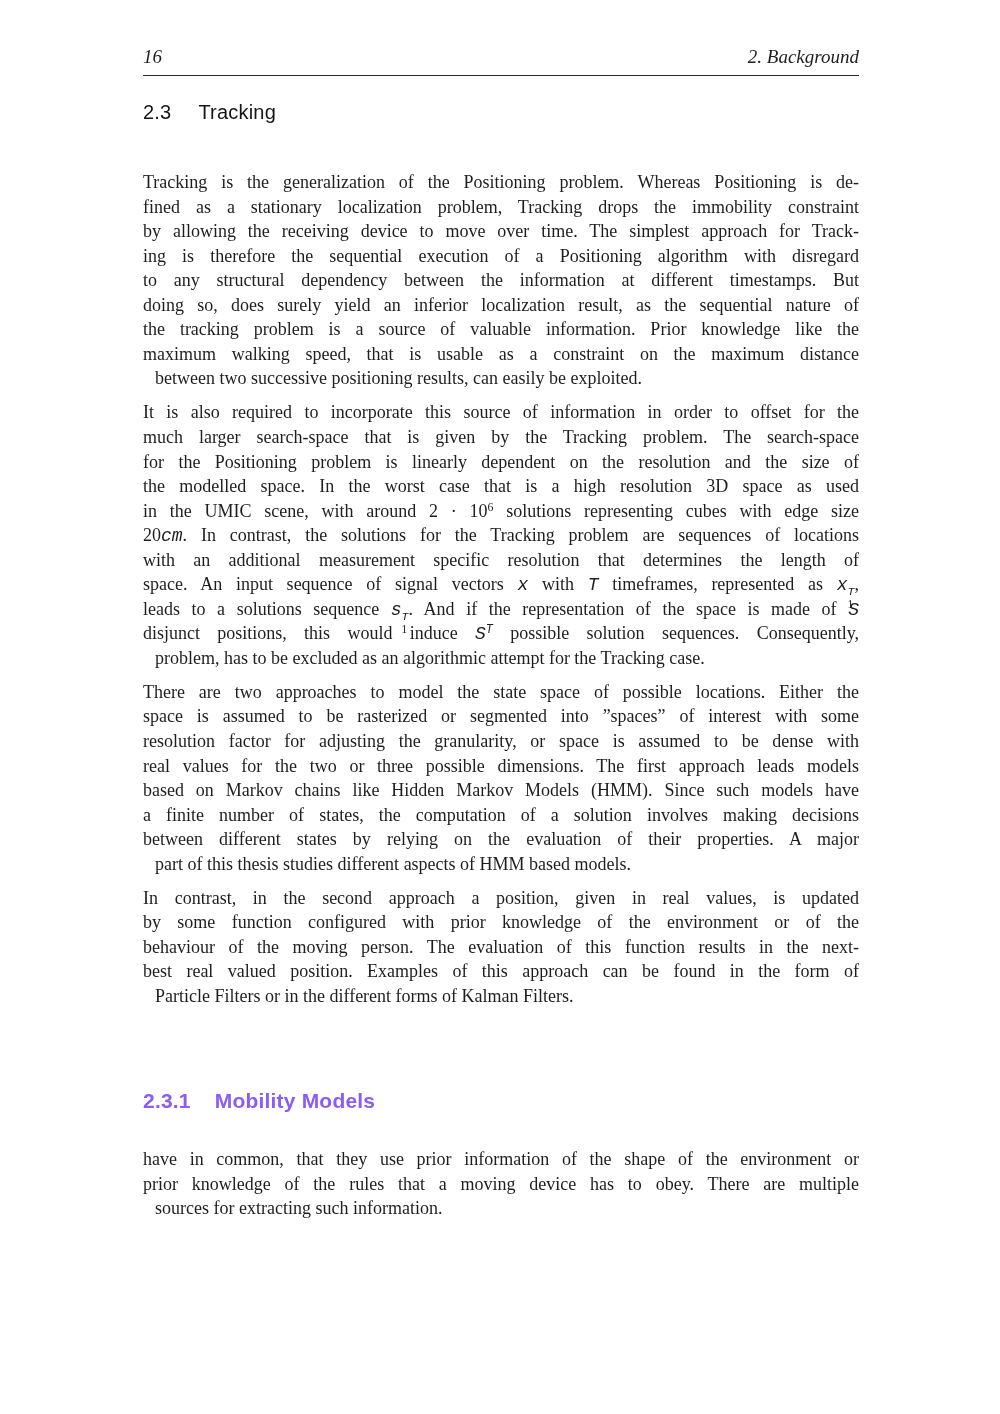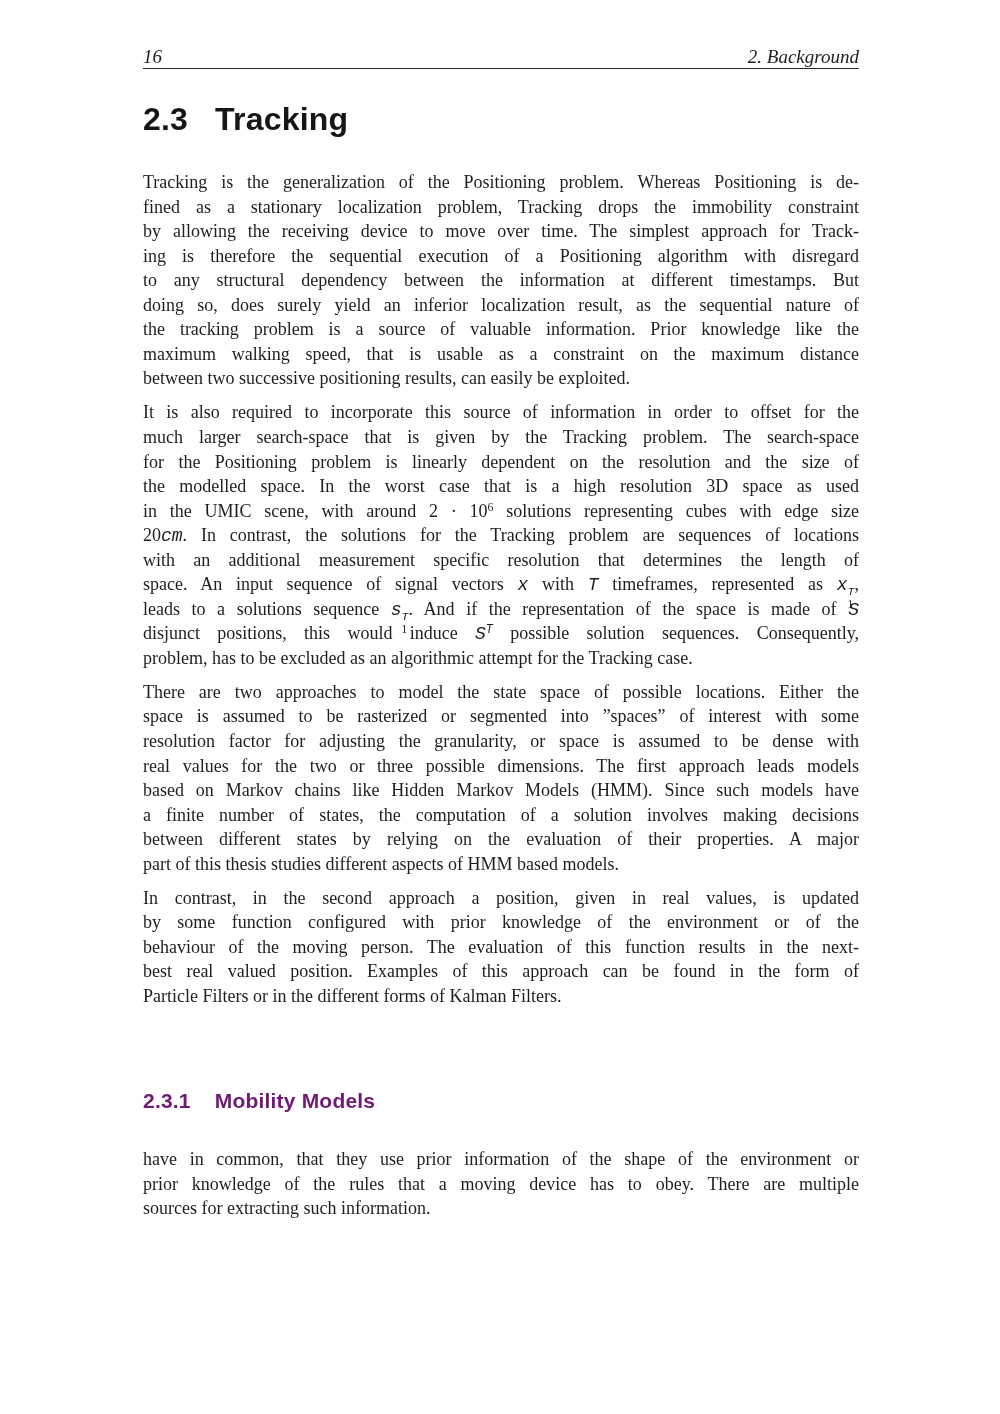--- a/index.html
+++ b/index.html
@@ -21,47 +21,48 @@
   .running-head {
     position: absolute;
     top: 46px;
     left: 143px;
     width: 716px;
     display: flex;
     justify-content: space-between;
     align-items: baseline;
     font-style: italic;
     font-size: 19px;
+    padding-bottom: 7px;
     border-bottom: 1.4px solid #2a2a2a;
   }
   
   .section-heading {
     position: absolute;
     top: 101px;
     left: 143px;
     width: 716px;
     font-family: "Liberation Sans", sans-serif;
-    font-weight: bold;
-    font-size: 32px;
+    font-weight: normal;
+    font-size: 20px;
     letter-spacing: 0.2px;
     color: #161616;
     display: flex;
   }
   .section-heading .sec-num { margin-right: 27px; }
   
   .subsection-heading {
     position: absolute;
     top: 1089px;
     left: 143px;
     width: 716px;
     font-family: "Liberation Sans", sans-serif;
     font-weight: bold;
     font-size: 21px;
     letter-spacing: 0.2px;
-    color: #701a75;
+    color: #8b5cf6;
     display: flex;
     align-items: center;
   }
   .subsection-heading .sec-num { margin-right: 24px; }
   
   .text-group {
     position: absolute;
     left: 143px;
     width: 716px;
     font-size: 18px;
@@ -70,21 +71,21 @@
   #group2 { top: 1147px; }
   .para { margin-bottom: 9.5px; }
   .para:last-child { margin-bottom: 0; }
   .line {
     height: 24.55px;
     line-height: 24.55px;
     text-align: justify;
     text-align-last: justify;
     white-space: normal;
   }
-  .line.end { text-align-last: left; }
+  .line.end { text-align-last: left; margin-left: 12px; }
   
   .mi { font-style: italic; font-family: Liberation Mono, monospace; }
   sup { font-size: 0.66em; line-height: 0; vertical-align: 0.5em; }
   .mstack {
     display: inline-flex;
     flex-direction: column;
     align-items: flex-start;
     vertical-align: -0.42em;
     font-size: 0.64em;
     line-height: 1.05;

